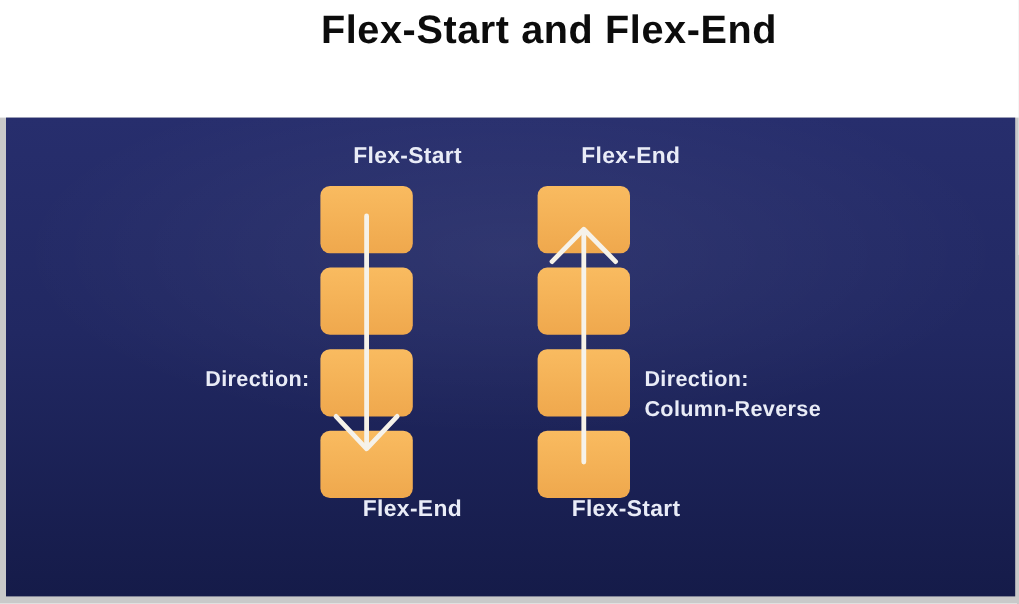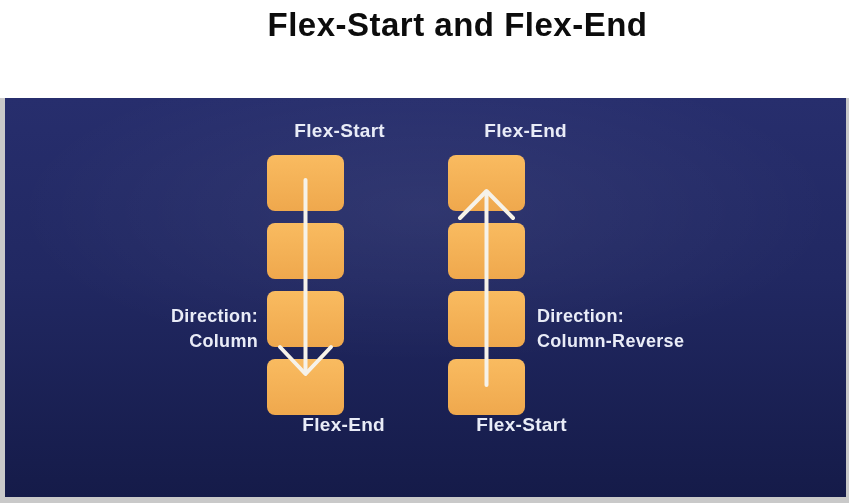--- a/index.html
+++ b/index.html
@@ -132,21 +132,20 @@
       <polyline points="13,192 38.5,219 64,192"></polyline>
     </svg>
 
     <svg class="arrow right-arrow" viewBox="0 0 77 260">
       <line x1="38.5" y1="230" x2="38.5" y2="38"></line>
       <polyline points="12,63 38.5,36 65,63"></polyline>
     </svg>
 
     <div class="direction direction-left">
       <div>Direction:</div>
-      <div>Column</div>
     </div>
 
     <div class="direction direction-right">
       <div>Direction:</div>
       <div>Column-Reverse</div>
     </div>
 
     <div class="col-label left-bottom">Flex-End</div>
     <div class="col-label right-bottom">Flex-Start</div>
 

